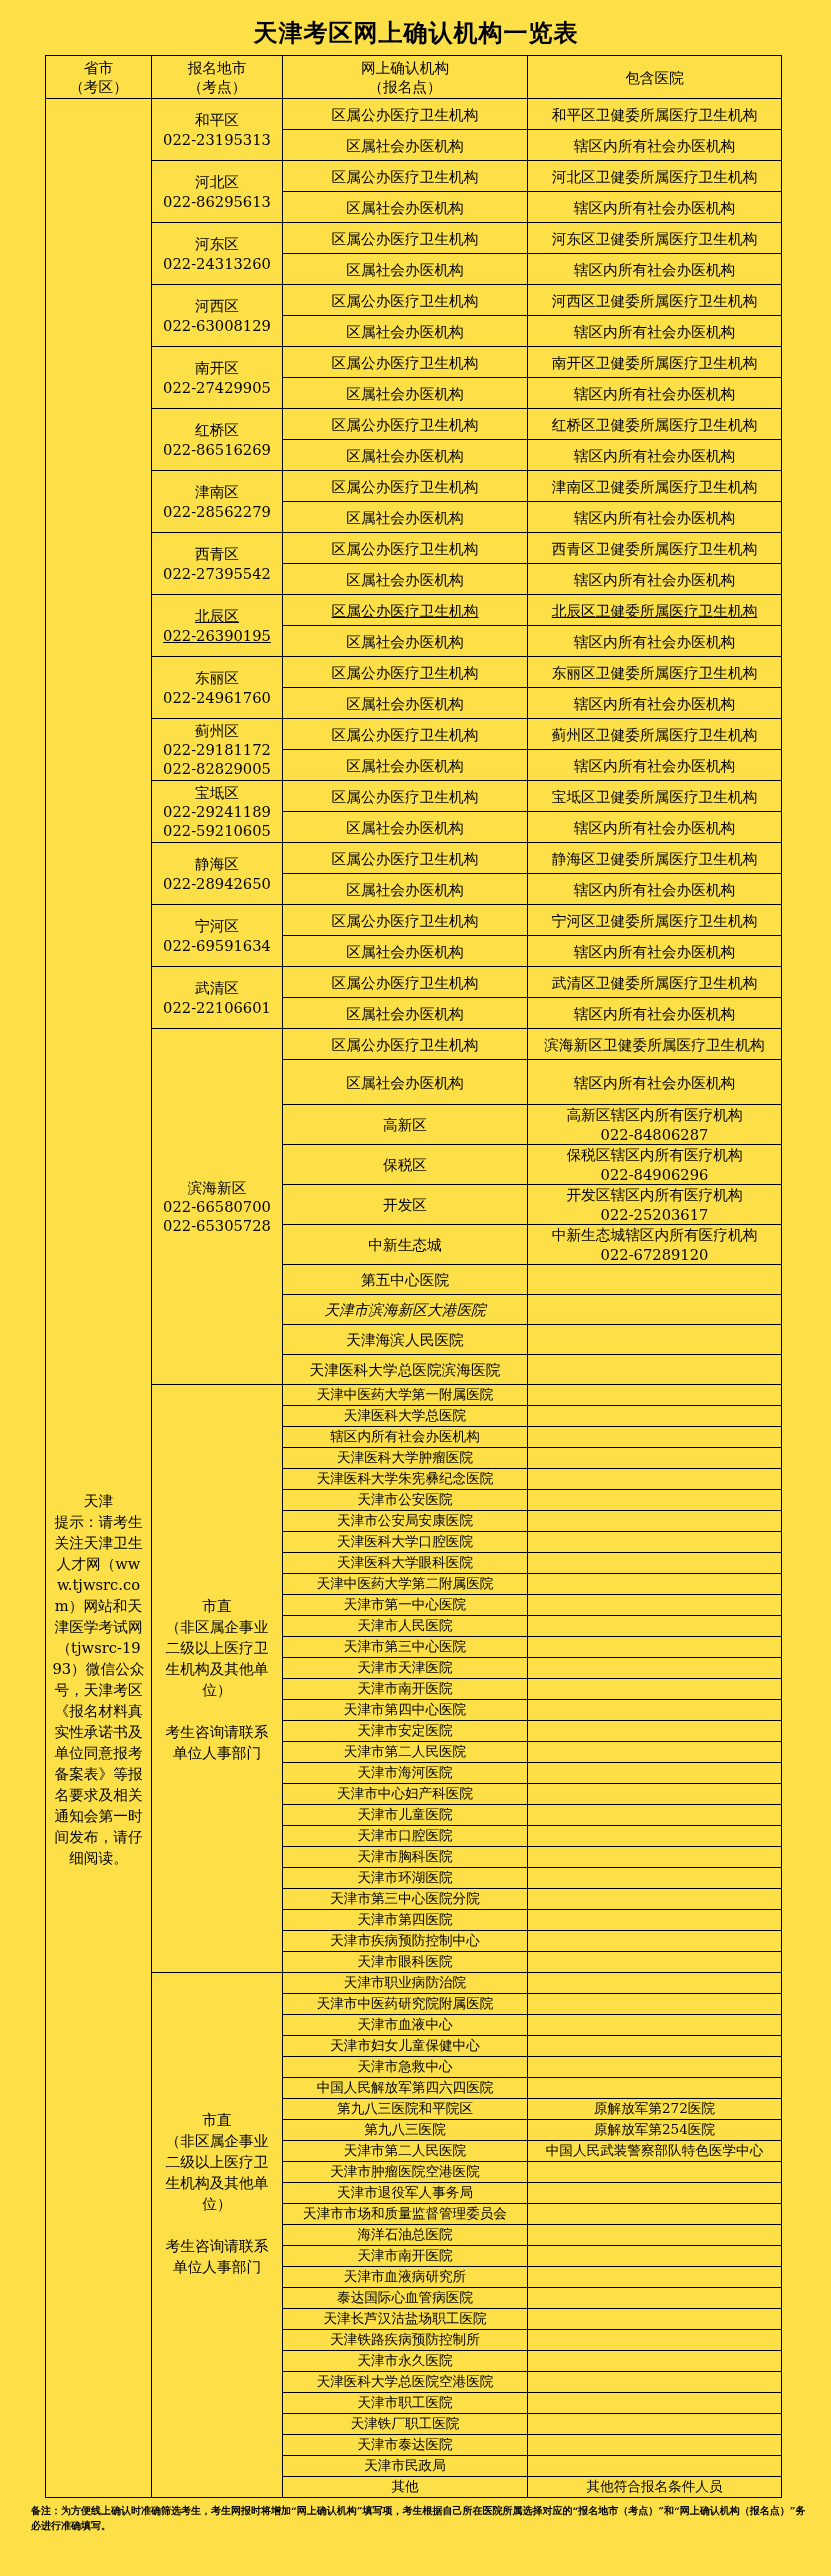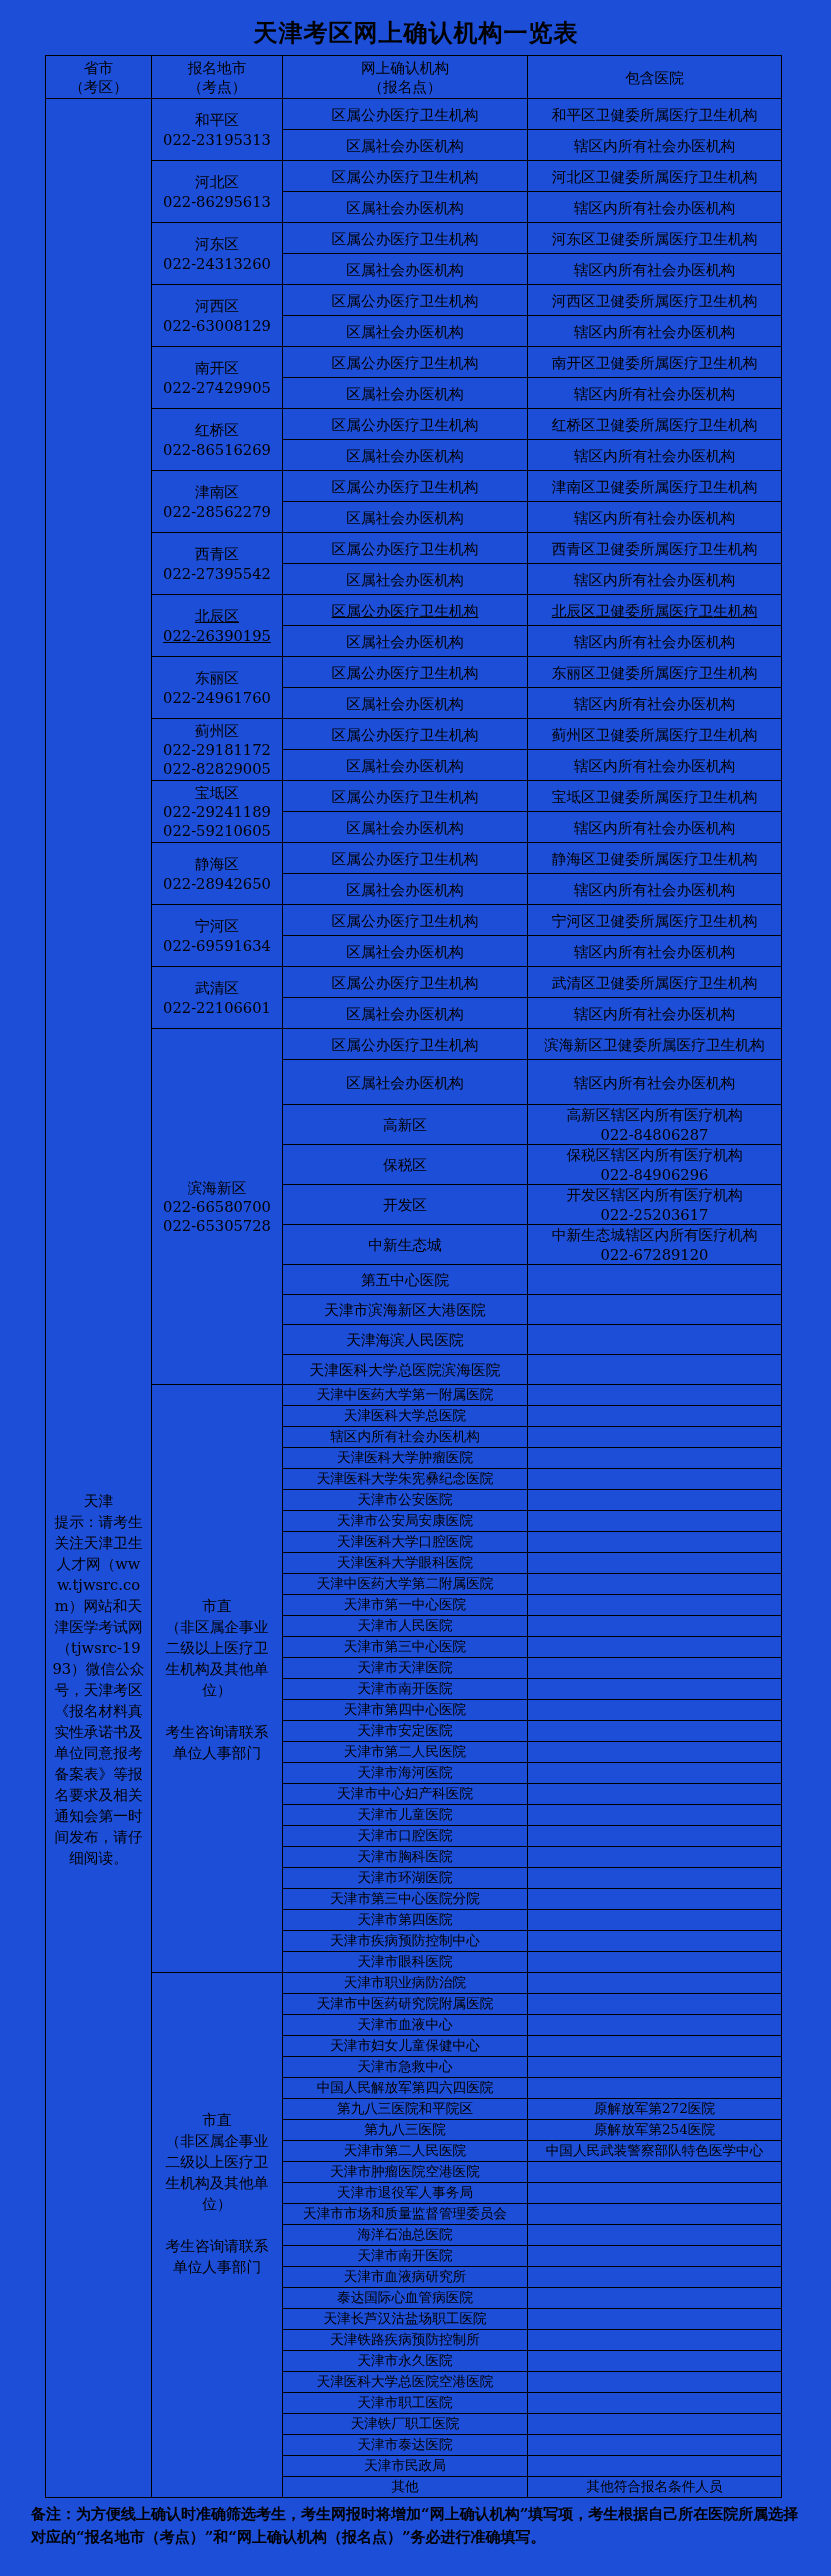--- a/index.html
+++ b/index.html
@@ -1,38 +1,38 @@
 <!DOCTYPE html>
 <html style="font-size:8.4px"><head>
 <meta charset="utf-8">
 <style>
   html,body{margin:0;padding:0;background:#ffffff;}
   body{width:832px;font-family:"DejaVu Serif","Liberation Serif",serif;color:#000;}
-  .page{position:relative;width:832px;height:2576px;background:#1d4ed8;overflow:hidden;}
+  .page{position:relative;width:832px;height:2576px;background:#fde047;overflow:hidden;}
   .title{padding-top:19px;text-align:center;font-size:24px;font-weight:700;letter-spacing:1px;line-height:1.2;}
   table.main{border-collapse:collapse;table-layout:fixed;margin:7.3px 0 0 45px;width:736px;}
   table.main col.c1{width:106px}
   table.main col.c2{width:131px}
   table.main col.c3{width:245px}
   table.main col.c4{width:254px}
   table.main th, table.main td{border:1px solid #000;text-align:center;vertical-align:middle;padding:0;font-weight:400;overflow:hidden;}
   table.main th{height:42px;font-size:14.7px;line-height:1.3;}
   td{font-size:14.7px;line-height:1.3;}
   .pre{white-space:pre-line;}
   td.sz{font-size:13.6px;}
   
   td.prov{vertical-align:top;}
   .prov-inner{width:93px;margin:762px auto 0 auto;font-size:14.7px;line-height:21px;word-break:break-all;text-align:center;}
   .prov-name{text-align:center;}
   
   td.no-bot{border-bottom:none;}
   td.no-top{border-top:none;}
   .shizhi-label{width:111px;margin:16px auto;font-size:14.7px;line-height:21px;word-break:break-all;white-space:pre-line;text-align:center;}
   .shizhi-label.up{transform:translateY(-42px);}
-  .footnote{margin:5.2px 0 0 31px;width:778px;font-size:15px;font-weight:700;line-height:1.5;text-align:left;word-break:break-all;}
+  .footnote{margin:5.2px 0 0 31px;width:778px;font-size:10px;font-weight:700;line-height:1.5;text-align:left;word-break:break-all;}
 </style>
 </head>
 <body>
 
 <div class="page">
   <div class="title">天津考区网上确认机构一览表</div>
 
   <table class="main">
     <colgroup>
         <col class="c1">
@@ -246,21 +246,21 @@
         </tr>
         <tr style="height: 40px;">
           <td class="pre">中新生态城</td>
           <td class="pre">中新生态城辖区内所有医疗机构
 022-67289120</td>
         </tr>
         <tr style="height: 30px;">
           <td class="pre">第五中心医院</td>
           <td class="pre"></td>
         </tr>
-        <tr style="height: 30px;">
+        <tr style="height: 30px; font-style: italic;">
           <td class="pre">天津市滨海新区大港医院</td>
           <td class="pre"></td>
         </tr>
         <tr style="height: 30px;">
           <td class="pre">天津海滨人民医院</td>
           <td class="pre"></td>
         </tr>
         <tr style="height: 30px;">
           <td class="pre">天津医科大学总医院滨海医院</td>
           <td class="pre"></td>

